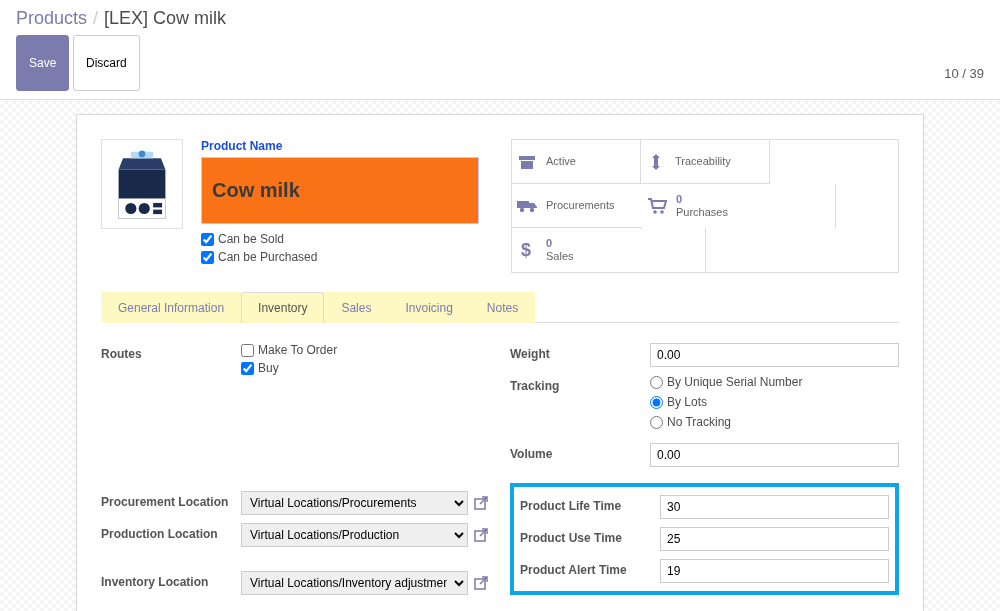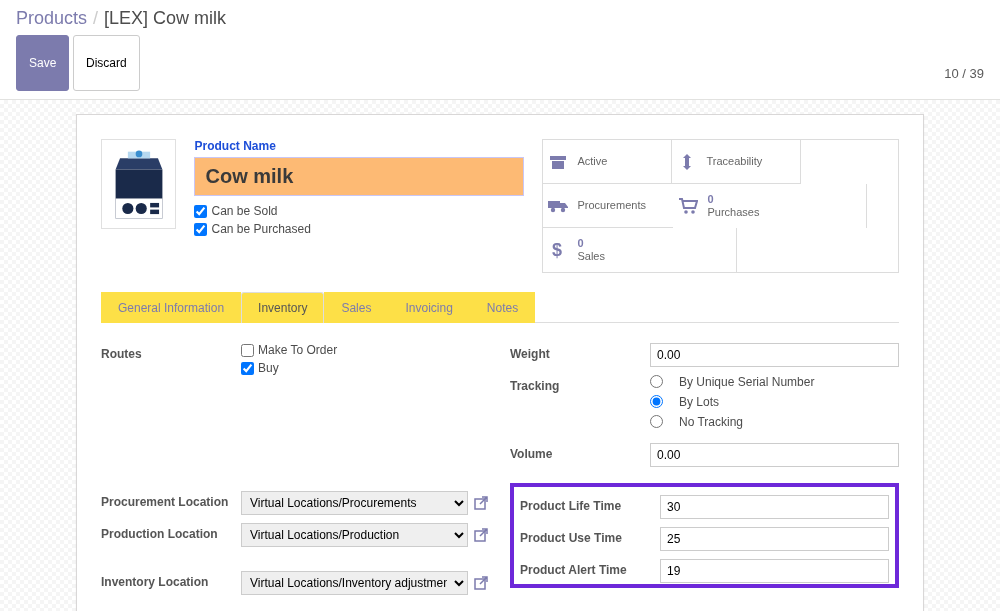--- a/index.html
+++ b/index.html
@@ -16,50 +16,50 @@
   .pager { color: #5a5a5a; font-size: 13px; margin-top: 20px; }
   
   .content-wrap { padding: 14px 0 0 0; background: repeating-conic-gradient(#fff 0% 25%, #f5f5f5 0% 50%) 50% / 8px 8px; height: 560px; display:flex; justify-content:center;}
   .sheet { width: 848px; background: #fff; border: 1px solid #d9d7d7; padding: 24px 24px; box-shadow: 0 1px 2px rgba(0,0,0,0.05); }
   
   .sheet-top { display: flex; align-items: flex-start; gap: 18px; }
   .prod-img { width: 82px; height: 90px; border: 1px solid #e0e0e0; display:flex; align-items:center; justify-content:center; }
   .prod-img svg { width: 58px; height: 78px; }
   .prod-name-block { flex: 1; }
   .prod-name-label { font-size: 12px; font-weight: bold; color: #1d4ed8; margin-bottom: 4px; display:block;}
-  .prod-name-input { width: 330px; padding: 7px 10px; font-size: 20px; font-weight: bold; background: #fdba74; border: 1px solid #c9c6f5; color: #3a3a3a;}
+  .prod-name-input { width: 278px; padding: 21px 10px; font-size: 20px; font-weight: bold; background: #f97316; border: 1px solid #c9c6f5; color: #3a3a3a;}
   .prod-checks { margin-top: 8px; display:flex; flex-direction:column; gap:4px; }
   .prod-checks label { font-size: 12px; display:flex; align-items:center; gap:4px;}
   
   .stat-box { border: 1px solid #dcdcdc; display:flex; flex-wrap: wrap; width: 388px;}
   .stat { border-right: 1px solid #dcdcdc; border-bottom: 1px solid #dcdcdc; height: 44px; width: 129px; display:flex; align-items:center; gap:8px; padding:4px 4px; cursor:pointer;}
   .stat:nth-child(3), .stat:nth-child(6){border-right:none; width:130px;}
   .stat:nth-child(4),.stat:nth-child(5),.stat:nth-child(6){border-bottom:none; width:194px;}
   .stat:nth-child(6){border-right:none;}
   .stat .icon { color:#7c7bad; width:22px; display:flex; justify-content:center;}
   .stat .txt { display:flex; flex-direction:column; line-height:1.2; font-size:11px; color:#666;}
   .stat .txt .num { color:#7c7bad; font-weight:bold;}
   
   .tabs { margin-top: 18px; border-bottom: 1px solid #ddd; display:flex; gap:0;}
-  .tab { padding: 8px 16px; color:#7c7bad; cursor:pointer; border:1px solid transparent; border-bottom:none; position:relative; top:1px; background:#fde047; font-size:12px;}
+  .tab { padding: 8px 16px; color:#7c7bad; cursor:pointer; border:1px solid transparent; border-bottom:none; position:relative; top:1px; background:#fef9c3; font-size:12px;}
   .tab.active { color:#555; border-color:#ddd; border-radius:3px 3px 0 0;}
   
   .pane { padding-top: 20px; display:flex; gap:20px;}
   .col { width: 50%; }
   .frow { display:flex; align-items:flex-start; margin-bottom:8px;}
   .flabel { width: 140px; font-size:12px; font-weight:bold; color:#555; padding-top:4px;}
   .fval { flex:1;}
   .fval input[type=text]{ width:100%; padding:4px 6px; border:1px solid #ccc; font-size:12px;}
   .routes-opts label{ display:flex; align-items:center; gap:4px; font-size:12px; margin-bottom:4px;}
   .select-wrap { display:flex; align-items:center; gap:4px;}
   .select-wrap select{ flex:1; padding:3px 4px; border:1px solid #ccc; font-size:12px;}
   .ext-link { color:#7c7bad; cursor:pointer; width:18px; height:18px; display:inline-flex; align-items:center; justify-content:center;}
-  .radio-opts label{ display:flex; align-items:flex-start; gap:16px; font-size:12px; margin-bottom:6px;}
-  
-  .highlight-box { border: 4px solid #6d28d9; padding: 8px 6px 1px 6px; margin-top: -6px;}
+  .radio-opts label{ display:flex; align-items:flex-end; gap:4px; font-size:12px; margin-bottom:6px;}
+  
+  .highlight-box { border: 4px solid #0ea5e9; padding: 8px 6px 8px 6px; margin-top: -6px;}
   .hide-row3{height:16px;}
 </style>
 </head>
 <body>
 
 <div class="topbar">
   <div class="breadcrumb">
     <a href="#">Products</a>
     <span class="sep">/</span>
     <span class="current">[LEX] Cow milk</span>

